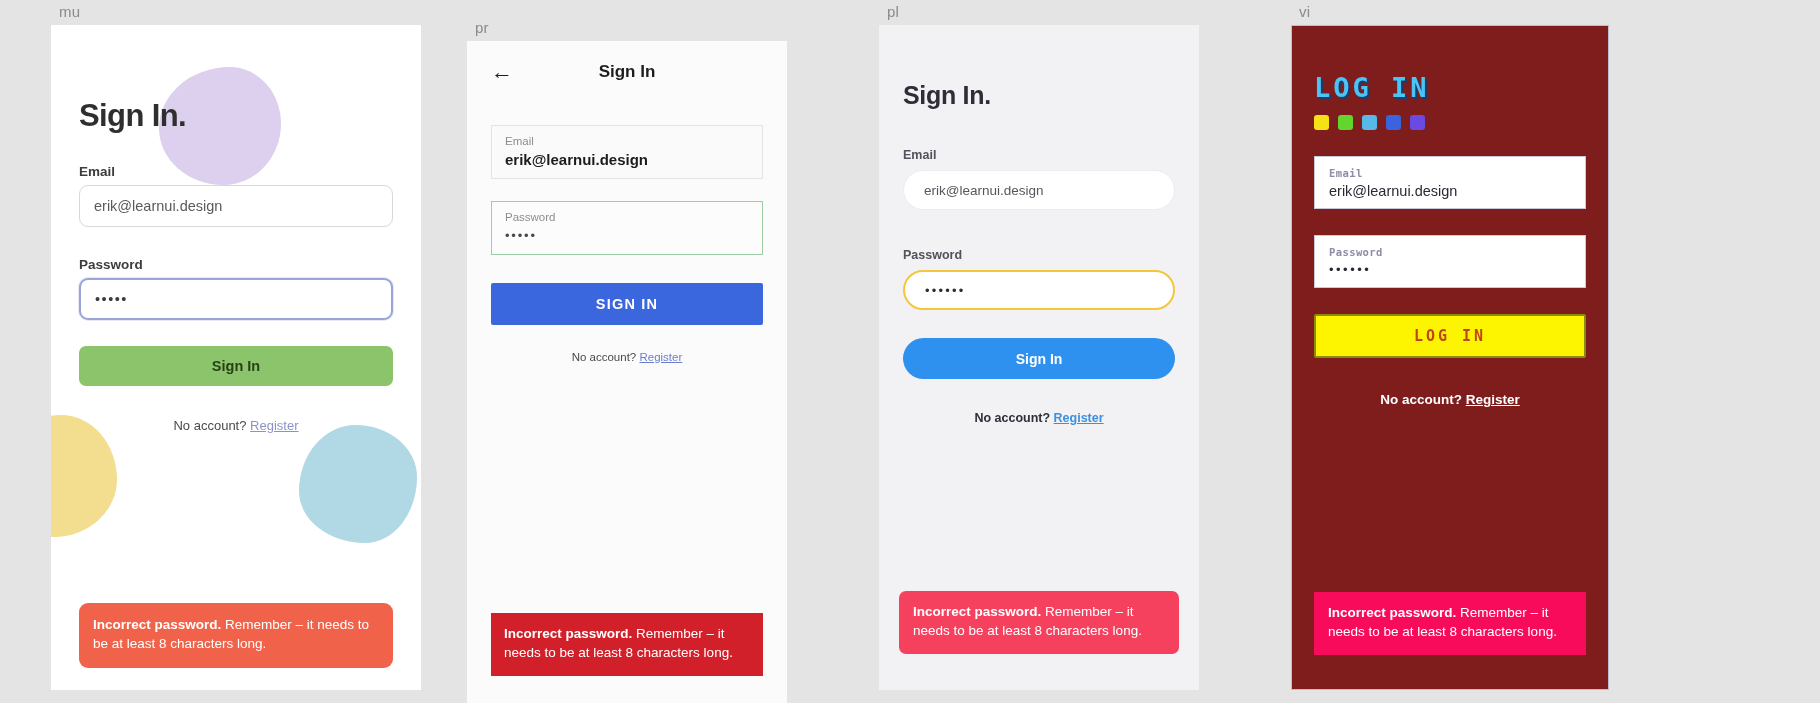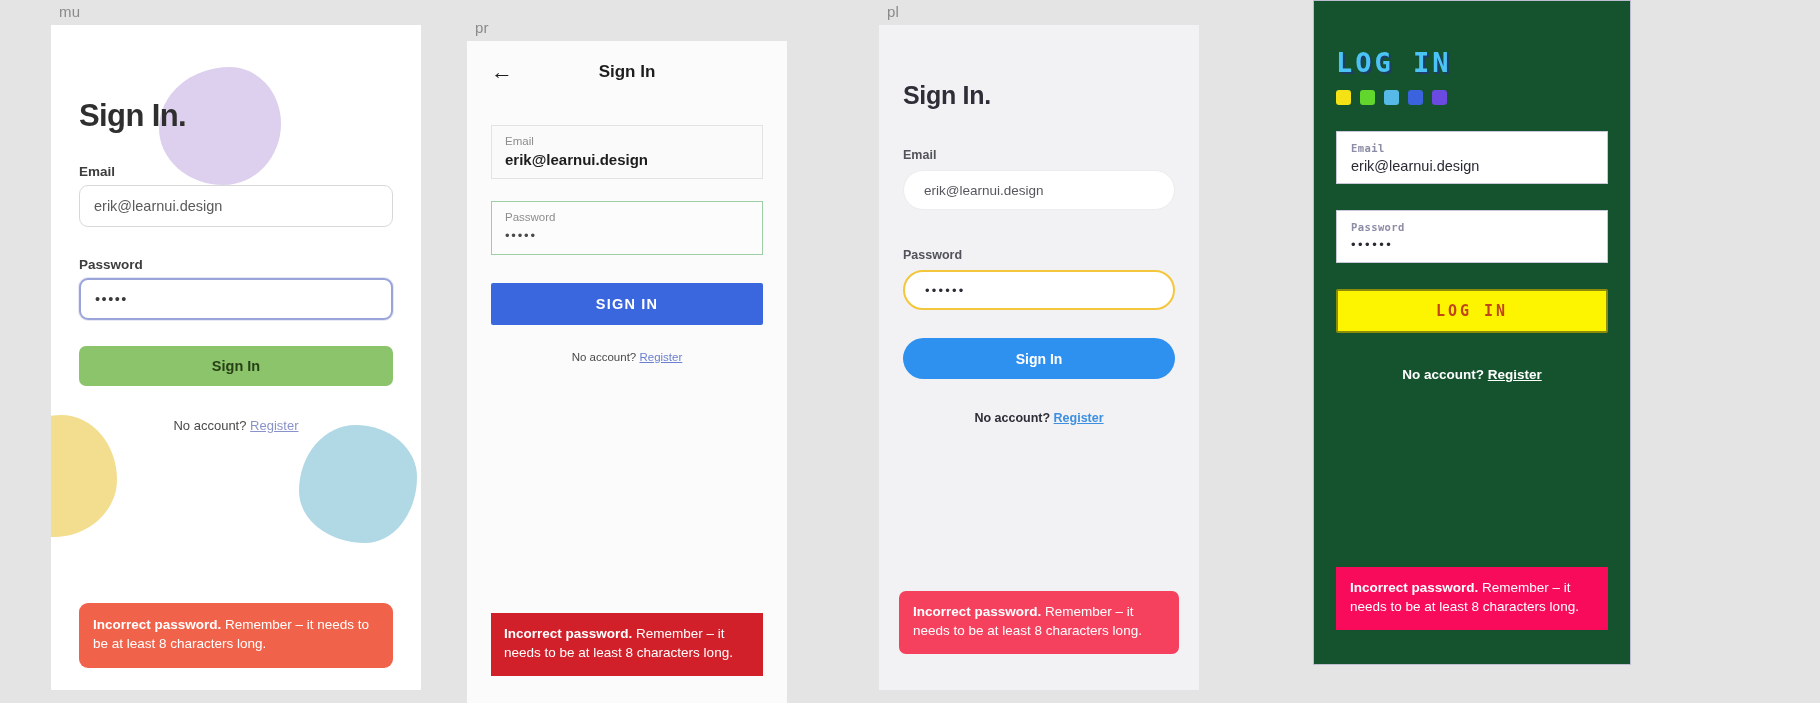--- a/index.html
+++ b/index.html
@@ -320,24 +320,23 @@
     padding: 11px 14px 13px 14px;
     font-size: 13.5px;
     line-height: 1.45;
   }
 
   
   #col-vi { width: 420px; padding-left: 8px; }
   #phone-vi {
     width: 318px;
     height: 665px;
-    background: #14532d;
+    background: #7f1d1d;
     padding: 0 22px;
     border: 1px solid #bdbcd0;
-    margin-left: 22px;
   }
   .pixelfont {
     font-family: "DejaVu Sans Mono", monospace;
     font-weight: bold;
     letter-spacing: 3px;
   }
   #phone-vi .title {
     font-size: 27px;
     color: #4cc3f5;
     margin: 46px 0 0 0;
@@ -498,20 +497,21 @@
         <a href="#">Register</a>
       </div>
 
       <div class="err">
         <b>Incorrect password.</b><span> Remember – it needs to be at least 8 characters long.</span>
       </div>
     </div>
   </div>
 
   <div class="panel-col" id="col-vi">
+    <div class="panel-tag">vi</div>
     <div class="phone" id="phone-vi">
       <div class="title pixelfont">LOG IN</div>
 
       <div class="dots-row">
         <span style="background:#f5e216"></span>
         <span style="background:#62d62c"></span>
         <span style="background:#56b9e8"></span>
         <span style="background:#3a63dd"></span>
         <span style="background:#6a4ae0"></span>
       </div>

